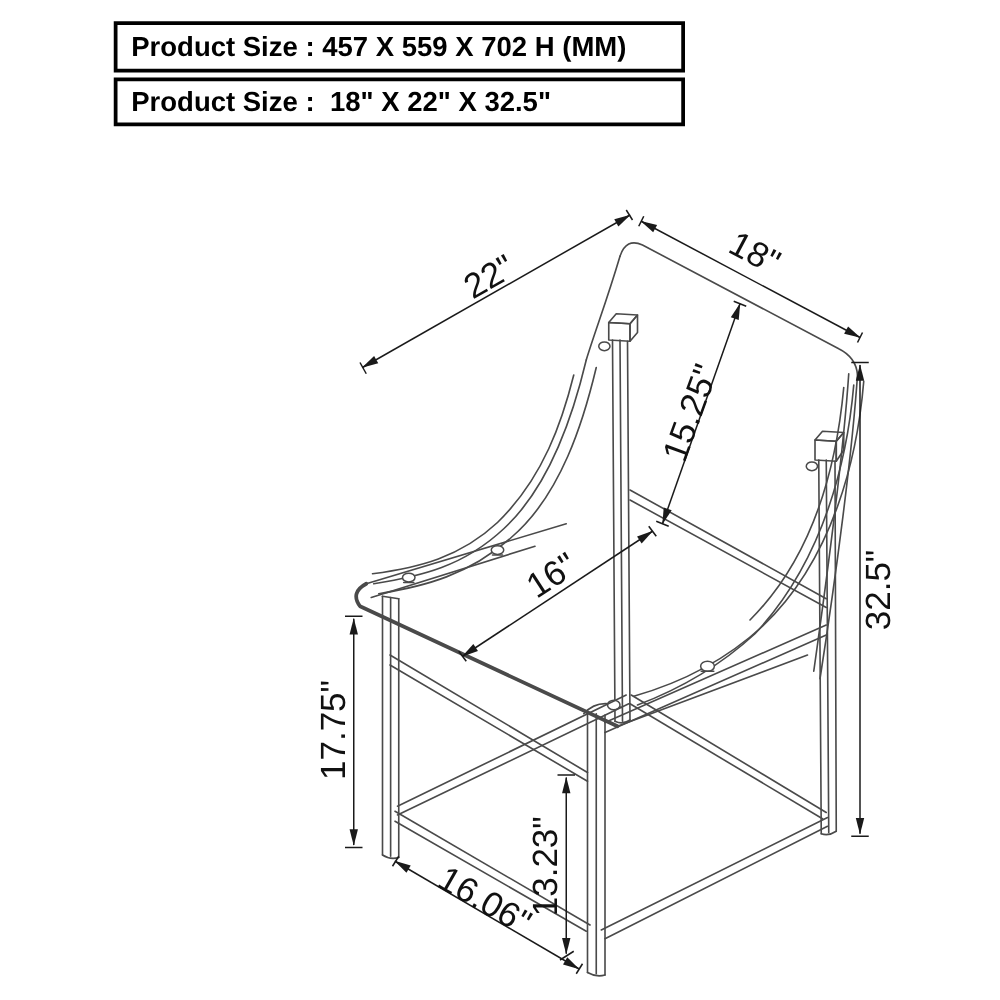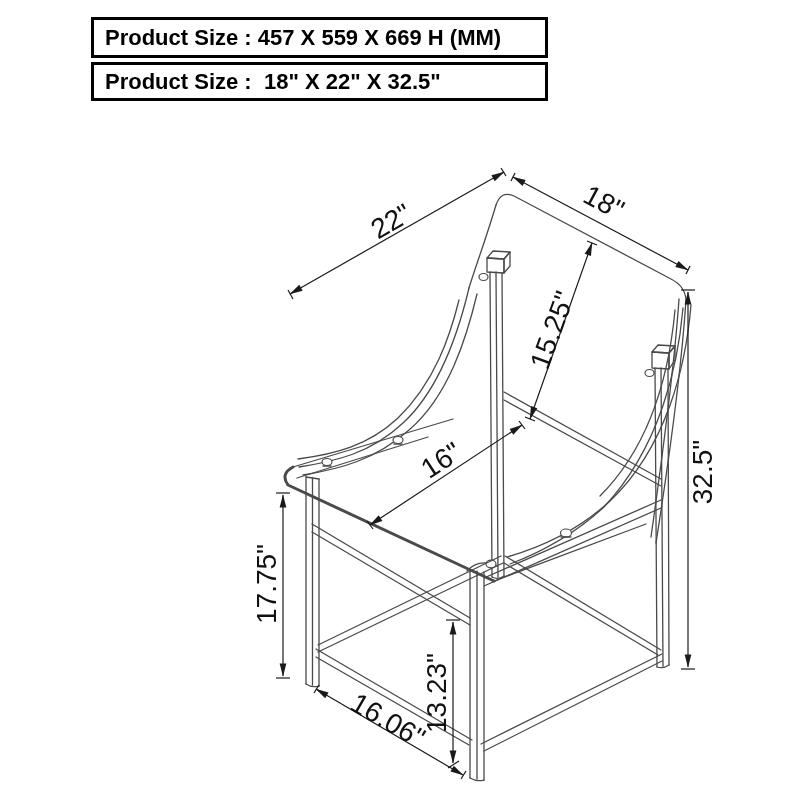--- a/index.html
+++ b/index.html
@@ -17,21 +17,21 @@
   .bolt{fill:#ffffff;stroke-width:1.2;}
   .dim{fill:none;stroke-width:1.2;}
   .dimlabel{font-family:"Liberation Sans",sans-serif;font-size:28px;text-anchor:middle;stroke:none;}
 </style>
 </head>
 <body>
 
 <div id="stage">
 
   <div class="hdr-row" id="hdr-row-1">
-    <span>Product Size : 457 X 559 X 669 H (MM)</span>
+    <span>Product Size : 457 X 559 X 702 H (MM)</span>
   </div>
   <div class="hdr-row" id="hdr-row-2">
     <span>Product Size :  18" X 22" X 32.5"</span>
   </div>
 
   <svg width="800" height="800" viewBox="0 0 800 800">
     <defs>
       <marker id="ah" viewBox="0 0 11 10" refX="10.5" refY="5" markerWidth="12" markerHeight="10" orient="auto-start-reverse">
         <path d="M 0,2.2 L 11,5 L 0,7.8 Z" fill="#1a1a1a"></path>
       </marker>

